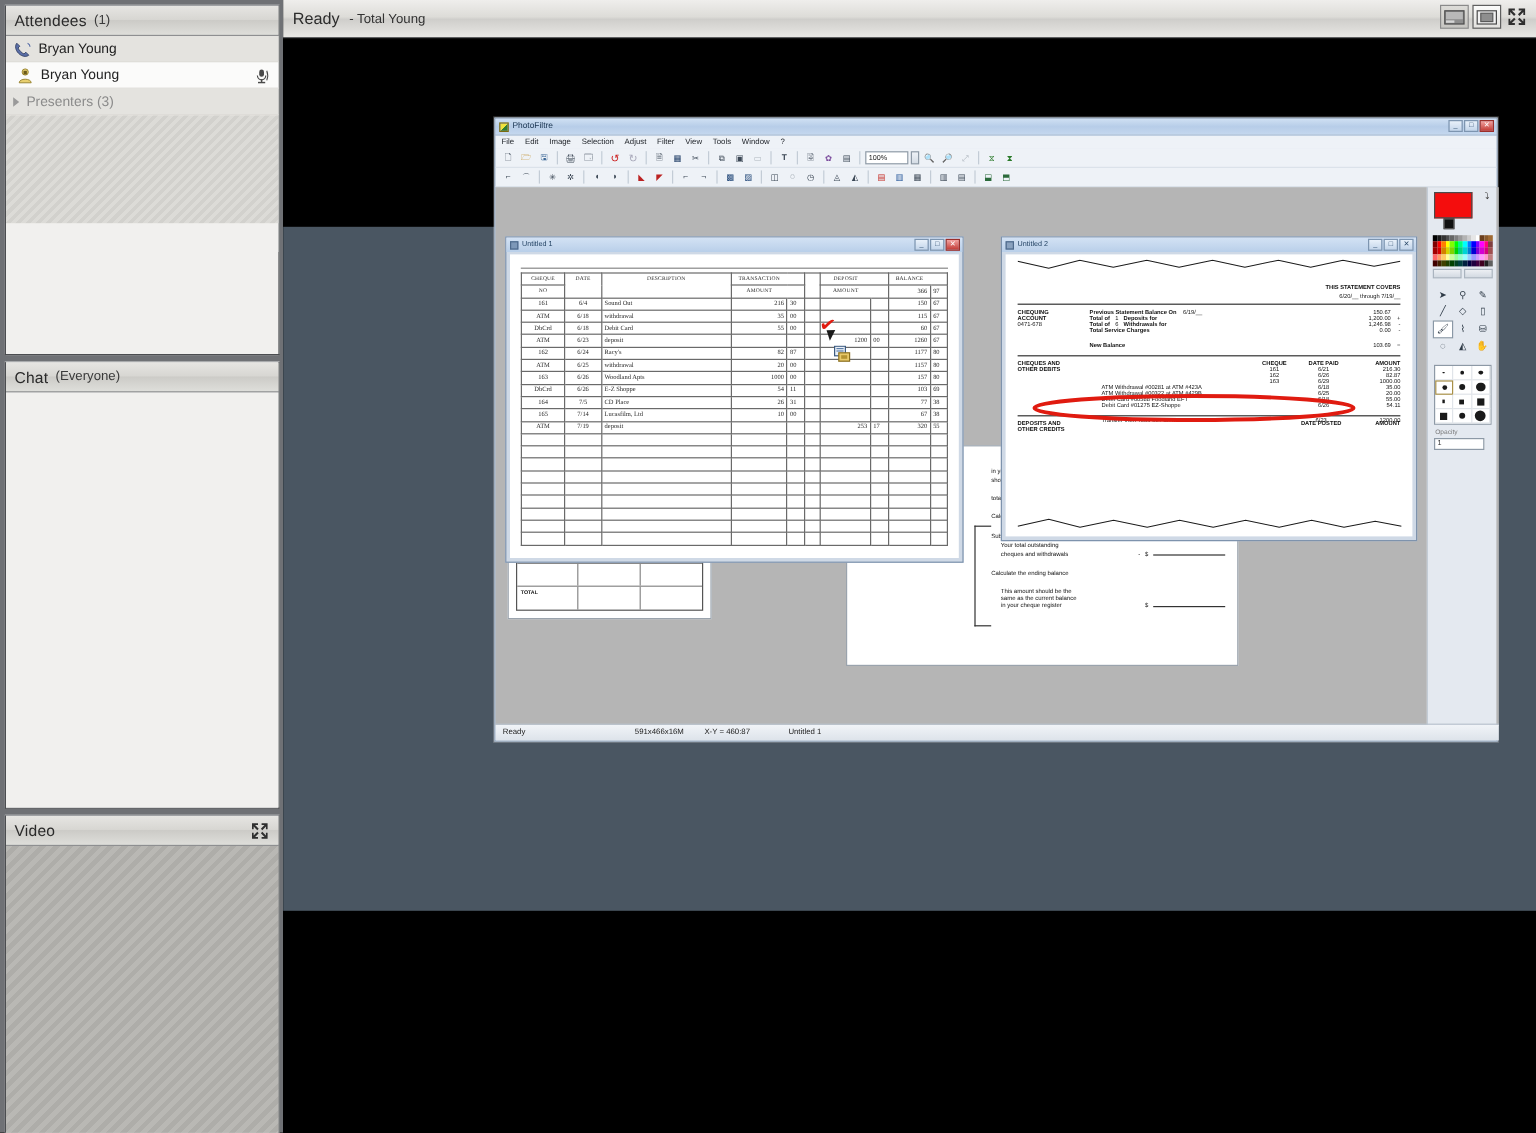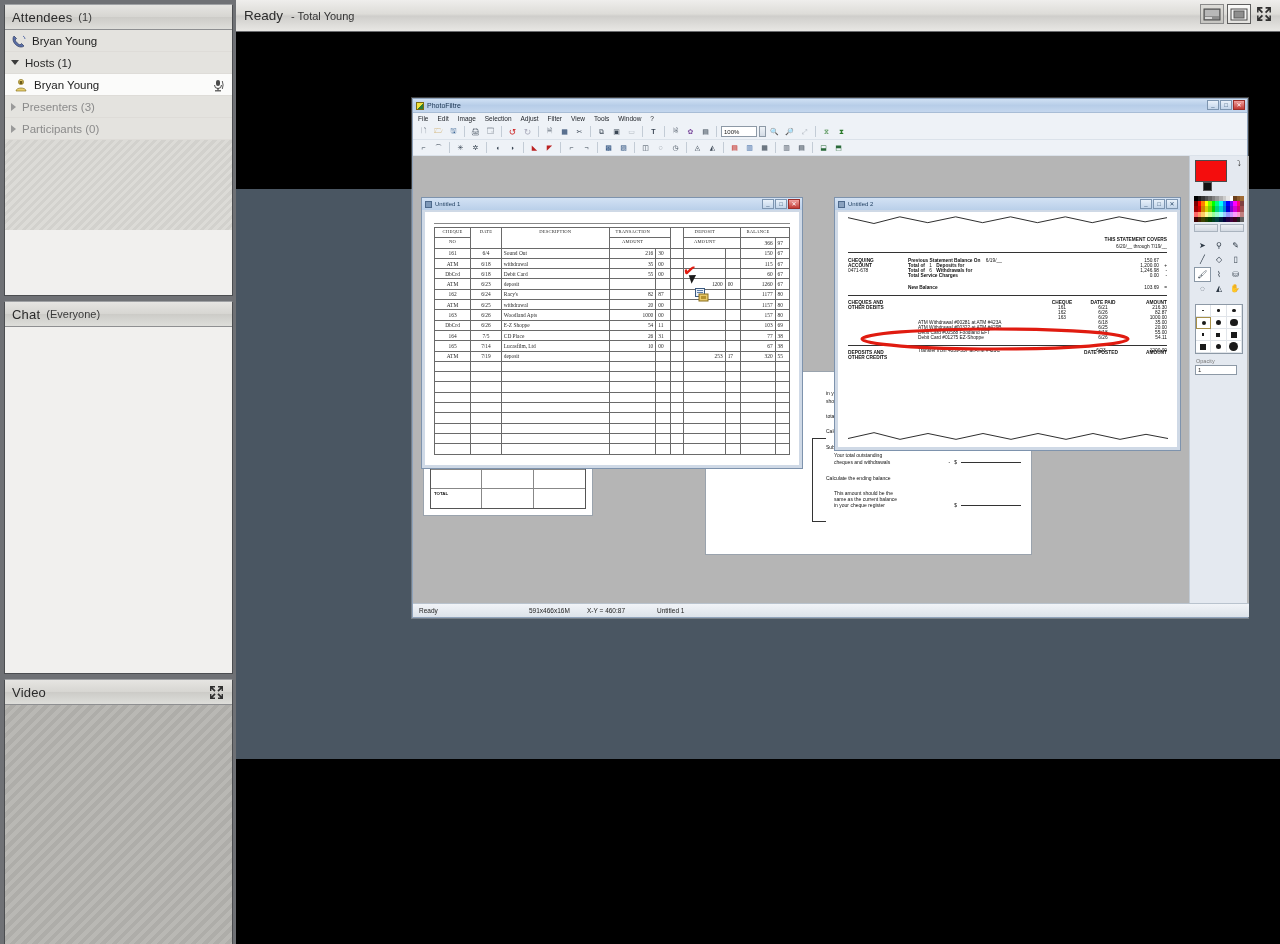--- a/index.html
+++ b/index.html
@@ -185,24 +185,20 @@
         <div class="att-row shaded">
           <span class="ic">
             <svg width="16" height="16" viewBox="0 0 16 16">
               <path d="M3 3 C3 3 2 4 2 6 C2 10 6 14 10 14 C12 14 13 13 13 13 L10.5 10.5 L9 12 C7 11 5 9 4 7 L5.5 5.5 Z" fill="#5a6fa8" stroke="#2c3a5e" stroke-width="0.7"></path>
               <path d="M12 3 q2 1 2 3" stroke="#5a6fa8" stroke-width="1" fill="none"></path>
             </svg>
           </span>
           <span>Bryan Young</span>
         </div>
 
-        <div class="att-row group">
-          <span class="tri down"></span>
-          <span>Hosts (1)</span>
-        </div>
 
         <div class="att-row white indent">
           <span class="ic">
             <svg width="16" height="16" viewBox="0 0 16 16">
               <circle cx="8" cy="5" r="2.6" fill="#e8cf6e" stroke="#8d7722" stroke-width="0.7"></circle>
               <path d="M3 14 C3 10 13 10 13 14 Z" fill="#e8cf6e" stroke="#8d7722" stroke-width="0.7"></path>
               <rect x="6.6" y="4" width="2.8" height="3" fill="#6b5a1a"></rect>
             </svg>
           </span>
           <span>Bryan Young</span>
@@ -215,24 +211,20 @@
               <path d="M12.3 4 q1.6 4 0 8" stroke="#4a4a4a" stroke-width="0.9" fill="none"></path>
             </svg>
           </span>
         </div>
 
         <div class="att-row group dim">
           <span class="tri right"></span>
           <span>Presenters (3)</span>
         </div>
 
-        <div class="att-row group dim">
-          <span class="tri right"></span>
-          <span>Participants (0)</span>
-        </div>
 
         <div id="attendees-fill"></div>
       </div>
     </div>
 
     <div class="panel" style="height:373px;">
       <div class="panel-head">
         <span class="panel-title">Chat</span>
         <span class="panel-count">(Everyone)</span>
       </div>

